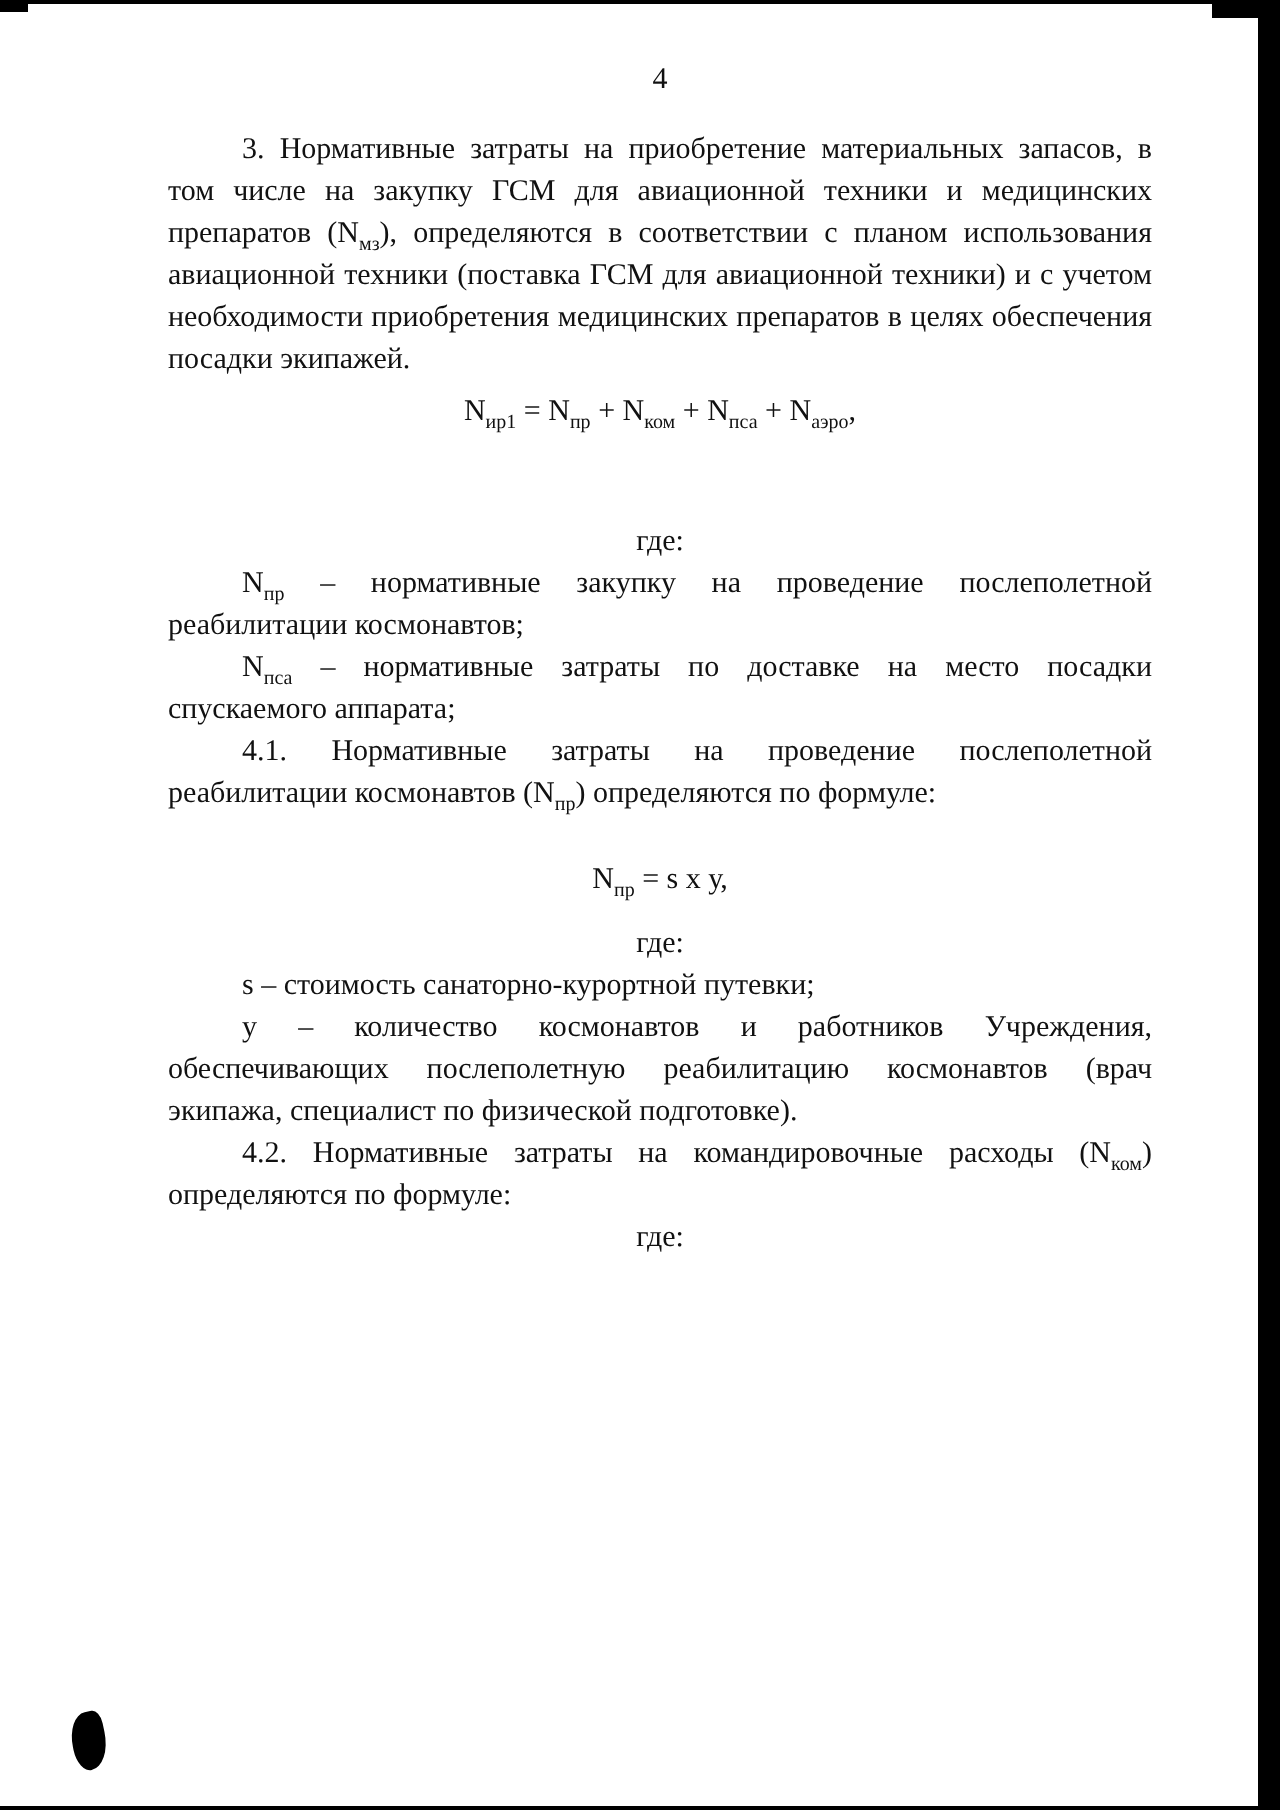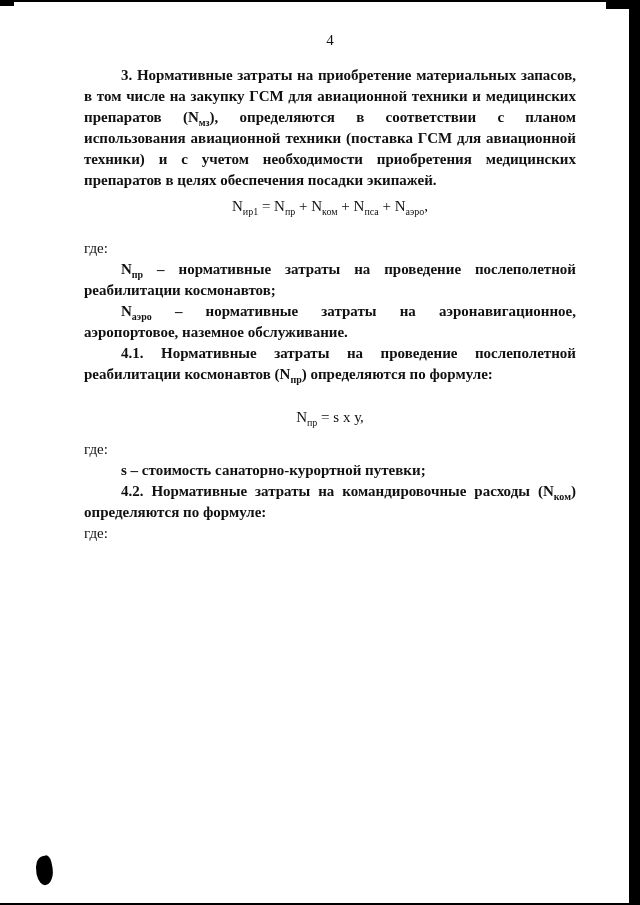--- a/index.html
+++ b/index.html
@@ -22,29 +22,29 @@
     text-align: center;
     font-size: 15px;
     line-height: 21px;
     margin: 0 0 14px 0;
   }
   p {
     margin: 0;
     font-size: 15px;
     line-height: 21px;
   }
-  .para { text-align: justify; font-weight: bold; }
-  .label { text-align: left; }
+  .para { text-align: justify; }
+  .label { text-align: center; }
   .indent { text-indent: 37px; }
   .formula {
     text-align: center;
     margin-top: 22px;
     margin-bottom: 11px;
   }
-  p[data-name="formula-n-ir1"] { margin-top: 5px; margin-bottom: 21px; }
+  p[data-name="formula-n-ir1"] { margin-top: 5px; margin-bottom: 44px; }
   sub { font-size: 10px; line-height: 0; }
 
   
   .scan-edge-right {
     position: absolute; top: 0; right: 0;
     width: 11px; height: 905px;
     background: #000;
   }
   .scan-edge-top {
     position: absolute; top: 0; left: 0;
@@ -76,26 +76,27 @@
 </style>
 </head>
 <body>
 
 <div class="page-content" data-name="document-page">
   <p class="page-num" data-name="page-number">4</p>
   <div data-name="document-body">
       <p class="para indent" data-name="paragraph-3"><span>3. Нормативные затраты на приобретение материальных запасов, в том числе на закупку ГСМ для авиационной техники и медицинских препаратов (N</span><sub data-name="subscript">мз</sub><span>), определяются в соответствии с планом использования авиационной техники (поставка ГСМ для авиационной техники) и с учетом необходимости приобретения медицинских препаратов в целях обеспечения посадки экипажей.</span></p>
       <p class="formula" data-name="formula-n-ir1"><span>N</span><sub data-name="subscript">ир1</sub><span> = N</span><sub data-name="subscript">пр</sub><span> + N</span><sub data-name="subscript">ком</sub><span> + N</span><sub data-name="subscript">пса</sub><span> + N</span><sub data-name="subscript">аэро</sub><span>,</span></p>
       <p class="label" data-name="where-label-1"><span>где:</span></p>
-      <p class="para indent" data-name="definition-n-pr"><span>N</span><sub data-name="subscript">пр</sub><span> – нормативные затраты на проведение послеполетной реабилитации космонавтов;</span></p>
-      <p class="para indent" data-name="definition-n-aero"><span>N</span><sub data-name="subscript">аэро</sub><span> – нормативные затраты на аэронавигационное, аэропортовое, наземное обслуживание.</span></p>
+      <p class="para indent" data-name="definition-n-pr"><span>N</span><sub data-name="subscript">пр</sub><span> – нормативные закупку на проведение послеполетной реабилитации космонавтов;</span></p>
+      <p class="para indent" data-name="definition-n-psa"><span>N</span><sub data-name="subscript">пса</sub><span> – нормативные затраты по доставке на место посадки спускаемого аппарата;</span></p>
       <p class="para indent" data-name="paragraph-4-1"><span>4.1. Нормативные затраты на проведение послеполетной реабилитации космонавтов (N</span><sub data-name="subscript">пр</sub><span>) определяются по формуле:</span></p>
       <p class="formula" data-name="formula-n-pr"><span>N</span><sub data-name="subscript">пр</sub><span> = s x у,</span></p>
       <p class="label" data-name="where-label-2"><span>где:</span></p>
       <p class="para indent" data-name="definition-s"><span>s – стоимость санаторно-курортной путевки;</span></p>
+      <p class="para indent" data-name="definition-y"><span>у – количество космонавтов и работников Учреждения, обеспечивающих послеполетную реабилитацию космонавтов (врач экипажа, специалист по физической подготовке).</span></p>
       <p class="para indent" data-name="paragraph-4-2"><span>4.2. Нормативные затраты на командировочные расходы (N</span><sub data-name="subscript">ком</sub><span>) определяются по формуле:</span></p>
       <p class="label" data-name="where-label-3"><span>где:</span></p>
     </div>
 </div>
 
 <div class="scan-edge-top" data-name="scan-edge-top"></div>
 <div class="scan-corner-top-left" data-name="scan-corner-top-left"></div>
 <div class="scan-corner-top-right" data-name="scan-corner-top-right"></div>
 <div class="scan-edge-right" data-name="scan-edge-right"></div>
 <div class="scan-edge-bottom" data-name="scan-edge-bottom"></div>

